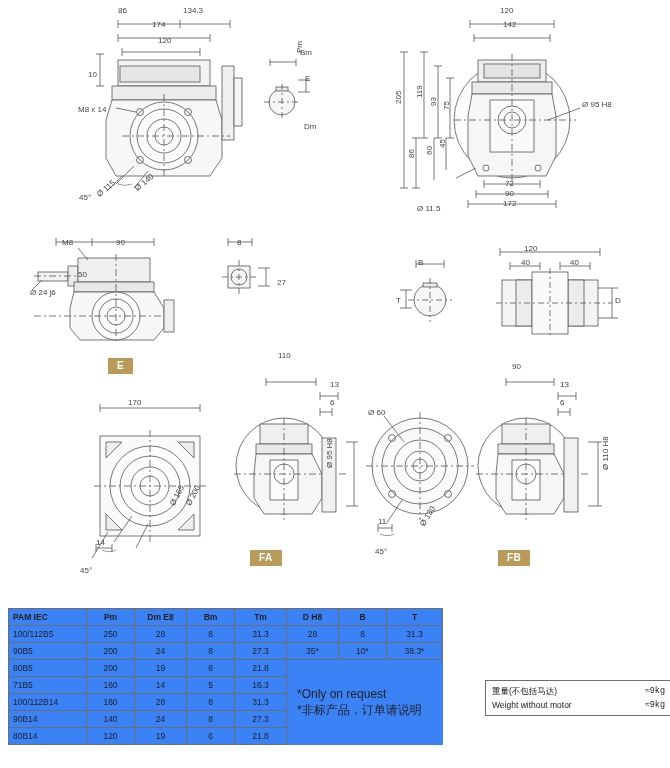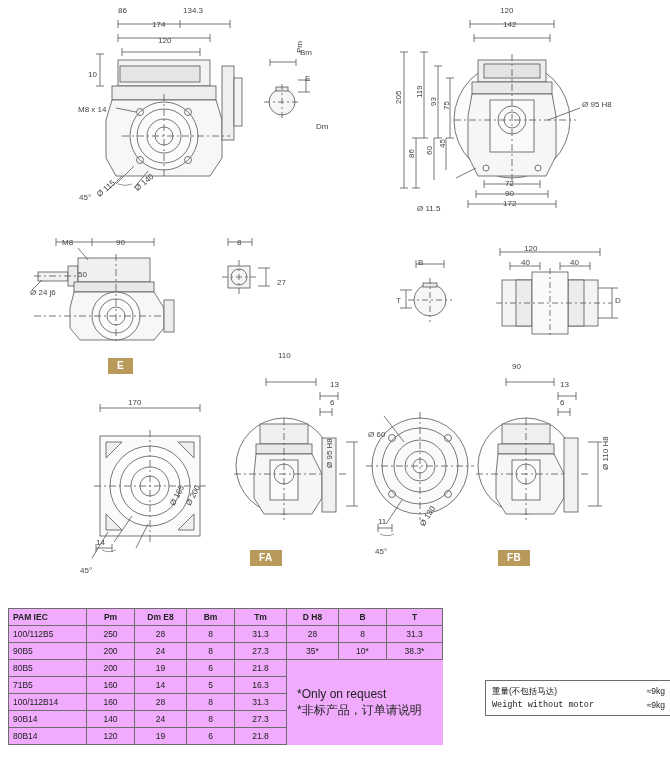--- a/index.html
+++ b/index.html
@@ -33,21 +33,21 @@
     border-collapse:collapse;
     font-size:8.5px;
     color:#222;
   }
   table.spec th, table.spec td {
     border:1px solid #6d6d6d;
     padding:2px 4px;
     text-align:center;
     height:17px;
     font-weight:normal;
-    background:#f0abfc;
+    background:#3b82f6;
   }
   table.spec th { font-weight:bold; }
   table.spec td.first, table.spec th.first { text-align:left; width:78px; }
   table.spec td.note {
     border:none;
     text-align:left;
     font-size:12px;
     line-height:1.35;
     padding-left:10px;
     vertical-align:middle;
@@ -55,21 +55,21 @@
   .weightbox {
     position:absolute;
     left:485px; top:680px;
     width:205px; height:36px;
     border:1px solid #6d6d6d;
     background:#fff;
     font-size:8.5px;
     color:#222;
   }
   .weightbox .row { position:absolute; left:6px; }
-  .weightbox .val { position:absolute; right:24px; }
+  .weightbox .val { position:absolute; right:24px;font-family:Liberation Mono, monospace; }
 </style>
 </head>
 <body>
 
 <div class="canvas">
 
   <svg class="abs" style="left:60px; top:8px;" width="260" height="200">
     <g stroke="#555" fill="none" stroke-width="0.8">
 
       <line x1="58" y1="16" x2="120" y2="16"></line>
@@ -141,21 +141,21 @@
       <line x1="36" y1="22" x2="48" y2="22"></line>
       <line x1="36" y1="34" x2="48" y2="34"></line>
       <line x1="44" y1="22" x2="44" y2="34"></line>
       <line x1="8" y1="4" x2="34" y2="4"></line>
       <line x1="8" y1="1" x2="8" y2="8"></line>
       <line x1="34" y1="1" x2="34" y2="8"></line>
     </g>
   </svg>
   <div class="lbl" style="left:300px; top:48px;">Bm</div>
   <div class="lbl" style="left:305px; top:74px;">E</div>
-  <div class="lbl" style="left:316px; top:122px;">Dm</div>
+  <div class="lbl" style="left:304px; top:122px;">Dm</div>
 
   <svg class="abs" style="left:398px; top:8px;" width="250" height="200">
     <g stroke="#555" fill="none" stroke-width="0.8">
 
       <line x1="72" y1="16" x2="156" y2="16"></line>
       <line x1="72" y1="12" x2="72" y2="20"></line>
       <line x1="156" y1="12" x2="156" y2="20"></line>
 
       <line x1="76" y1="30" x2="152" y2="30"></line>
       <line x1="76" y1="26" x2="76" y2="34"></line>
@@ -432,21 +432,21 @@
       <rect x="154" y="92" width="28" height="40" fill="#fbfbfb"></rect>
       <circle cx="168" cy="106" r="10"></circle>
       <line x1="168" y1="50" x2="168" y2="152" stroke-dasharray="7,3,2,3"></line>
       <line x1="118" y1="106" x2="232" y2="106" stroke-dasharray="7,3,2,3"></line>
       <rect x="206" y="70" width="14" height="74" fill="#f1f1f1"></rect>
       <line x1="230" y1="74" x2="244" y2="74"></line>
       <line x1="230" y1="138" x2="244" y2="138"></line>
       <line x1="240" y1="74" x2="240" y2="138"></line>
     </g>
   </svg>
-  <div class="lbl" style="left:368px; top:408px;margin-top:22px;">Ø 60</div>
+  <div class="lbl" style="left:368px; top:408px;">Ø 60</div>
   <div class="lbl" style="left:418px; top:523px; transform:rotate(-58deg); transform-origin:left top;">Ø 130</div>
   <div class="lbl" style="left:378px; top:517px;">11</div>
   <div class="lbl" style="left:375px; top:547px;">45°</div>
   <div class="lbl" style="left:512px; top:362px;">90</div>
   <div class="lbl" style="left:560px; top:380px;">13</div>
   <div class="lbl" style="left:560px; top:398px;">6</div>
   <div class="lbl" style="left:601px; top:470px; transform:rotate(-90deg); transform-origin:left top;">Ø 110 H8</div>
   <div class="tag" style="left:498px; top:550px;">FB</div>
 
   <table class="spec">
@@ -521,17 +521,17 @@
         <td>19</td>
         <td>6</td>
         <td>21.8</td>
       </tr>
     </tbody>
   </table>
 
   <div class="weightbox">
     <span class="row" style="top:5px;">重量(不包括马达)</span>
     <span class="val" style="top:5px;">≈9kg</span>
-    <span class="row" style="top:19px;font-family:Liberation Mono, monospace;">Weight without motor</span>
+    <span class="row" style="top:19px;">Weight without motor</span>
     <span class="val" style="top:19px;">≈9kg</span>
   </div>
 
 </div>
 
 </body></html>

